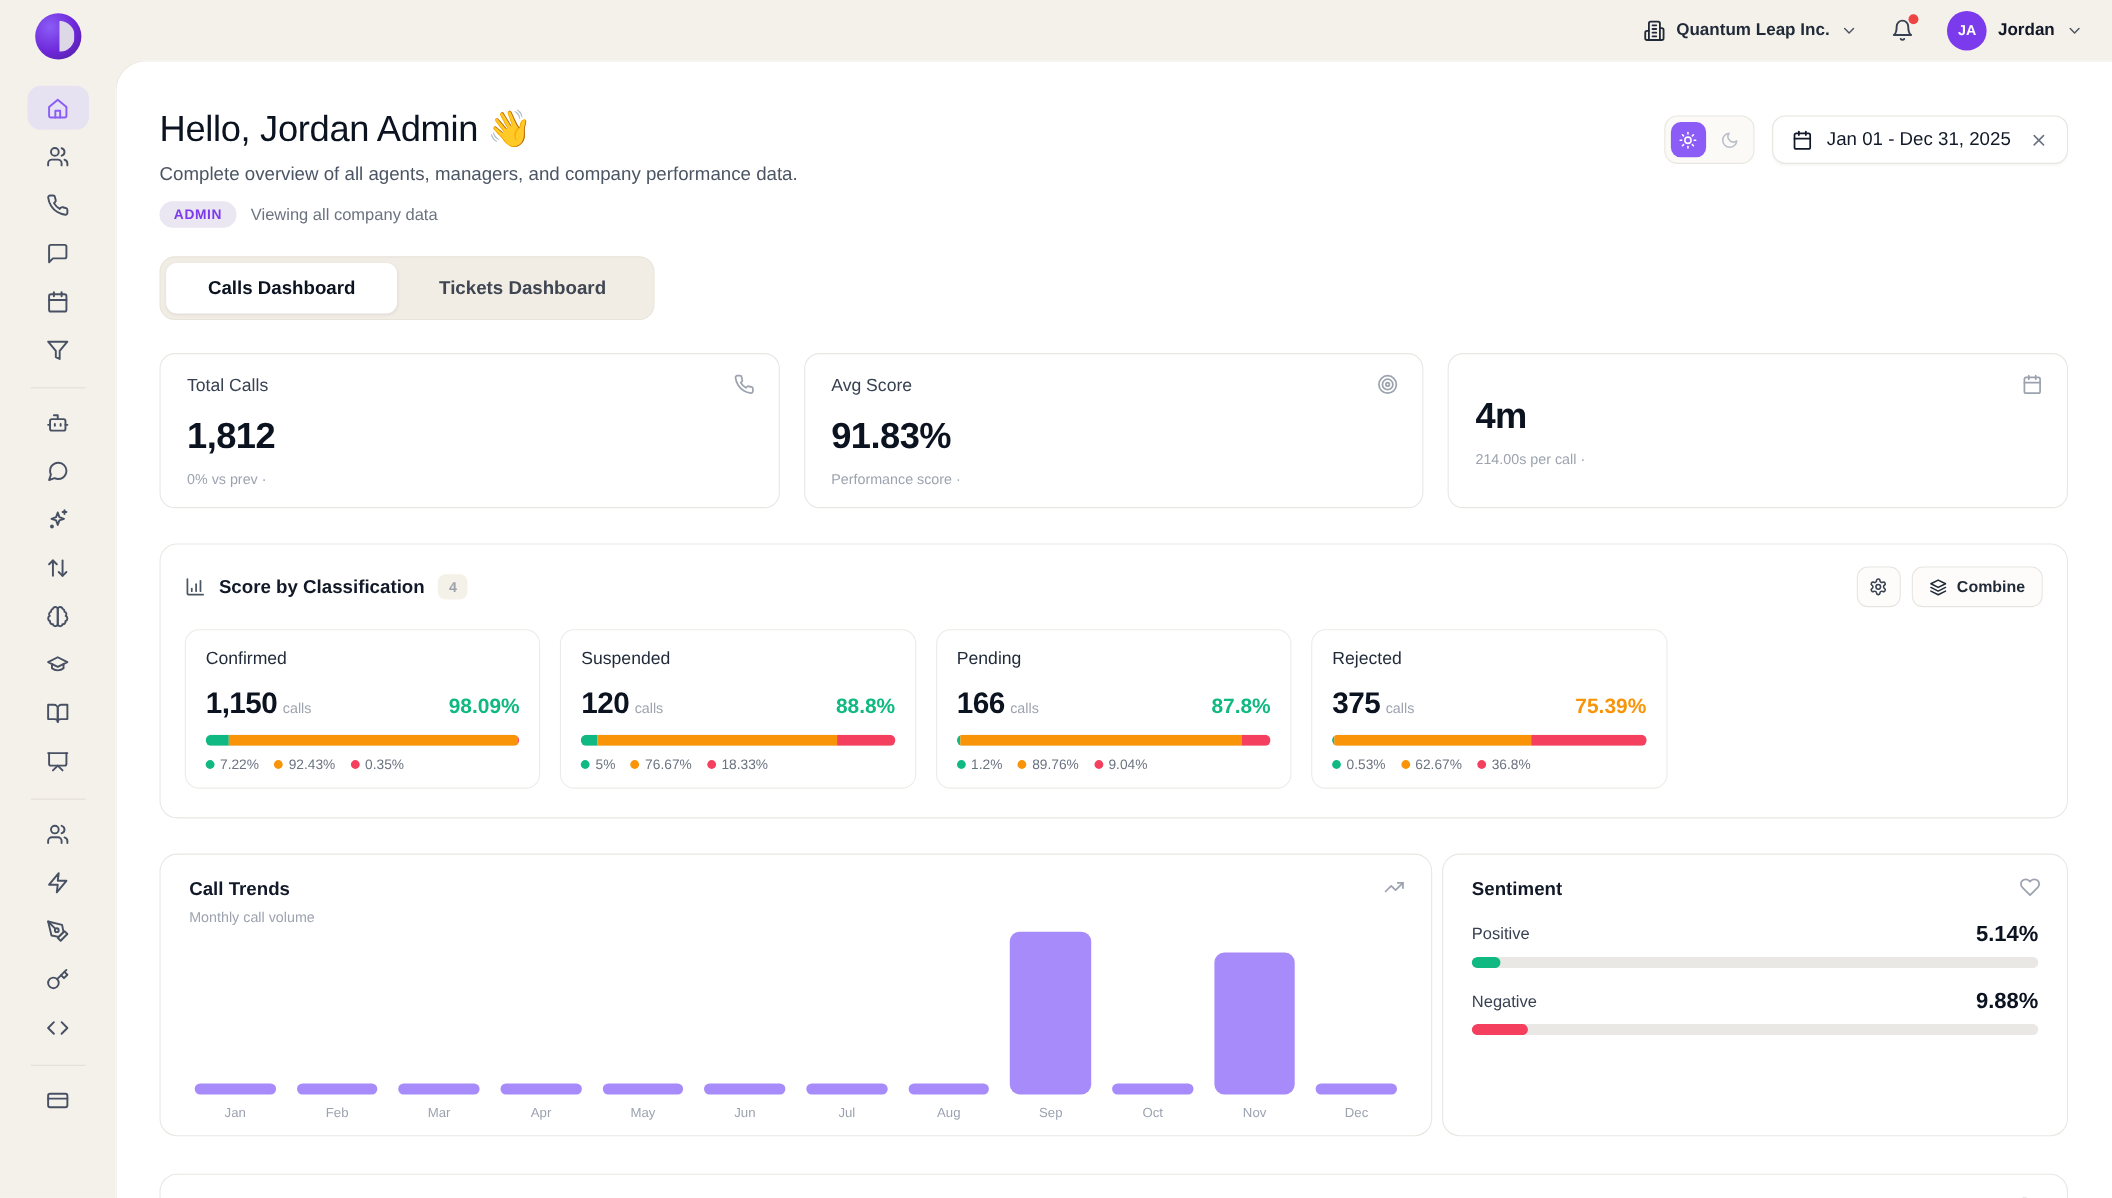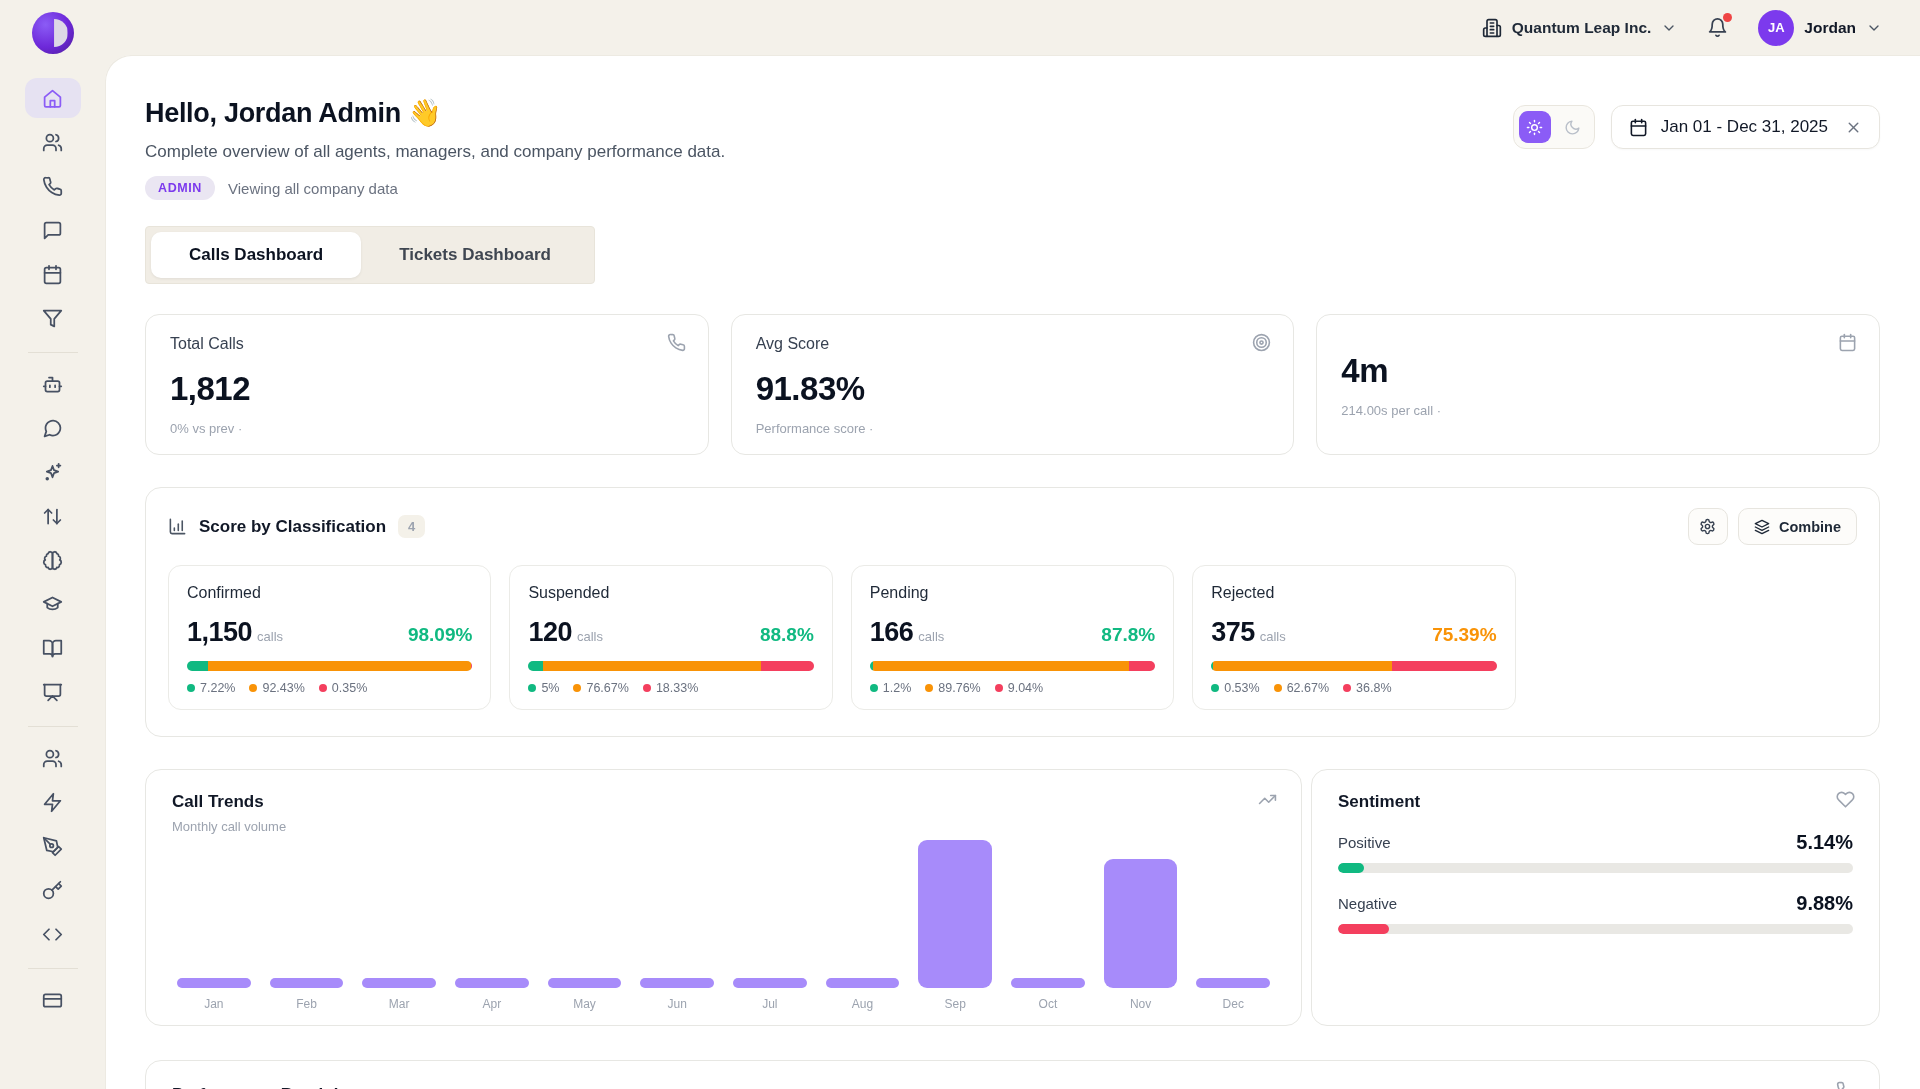--- a/index.html
+++ b/index.html
@@ -14,53 +14,53 @@
   .sidebar { position:absolute; left:0; top:0; width:105px; height:100%; display:flex; flex-direction:column; align-items:center; padding-top:12px; z-index:3; }
   .logo { width:42px; height:42px; border-radius:50%; background:radial-gradient(circle at 32% 30%, #8b5cf6 0%, #6d28d9 55%, #4c1d95 100%); position:relative; overflow:hidden; margin-bottom:24px; cursor:pointer; }
   .logo-half { position:absolute; right:6px; top:7px; width:28px; height:28px; border-radius:50%; background:#ddd8e6; clip-path:inset(0 0 0 52%); }
   .nav { display:flex; flex-direction:column; align-items:center; }
   .nav-item { width:56px; height:40px; display:flex; align-items:center; justify-content:center; border-radius:12px; margin-bottom:4px; color:#475163; cursor:pointer; }
   .nav-item.active { background:#e6e2f2; color:#8b5cf6; }
   .nav-item svg { width:21px; height:21px; }
   .nav-divider { width:50px; height:1px; background:#e3dfd5; margin:10px 0 11px; }
 
   
-  .topbar { position:absolute; left:105px; right:0; top:0; height:55px; display:flex; align-items:center; justify-content:flex-end; gap:30px; padding-right:38px; z-index:2; }
+  .topbar { position:absolute; left:105px; right:0; top:0; height:55px; display:flex; align-items:center; justify-content:flex-end; gap:30px; padding-right:26px; z-index:2; }
   .company-sel { display:flex; align-items:center; gap:10px; font-size:15.5px; font-weight:600; color:#1f2937; cursor:pointer; }
   .company-sel svg.biz { width:20px; height:20px; color:#1f2937; }
   .chev { width:16px; height:16px; color:#4b5563; }
   .bell-wrap { position:relative; cursor:pointer; color:#374151; }
   .bell-wrap svg { width:21px; height:21px; }
   .notif-dot { position:absolute; top:-4px; right:-4px; width:9px; height:9px; border-radius:50%; background:#ef4444; }
   .user-menu { display:flex; align-items:center; gap:10px; font-weight:600; font-size:15.5px; color:#111827; cursor:pointer; }
   .avatar { width:36px; height:36px; border-radius:50%; background:#7c3aed; color:#fff; display:flex; align-items:center; justify-content:center; font-size:13px; font-weight:700; }
 
   
   .panel { position:absolute; left:105px; top:55px; right:0; bottom:0; background:#ffffff; border-top-left-radius:26px; box-shadow:inset 1px 1px 0 #edeae2; overflow:hidden; }
   .content { padding:42px 40px 0 40px; }
 
   .header-row { display:flex; justify-content:space-between; align-items:flex-start; }
-  .greeting { font-size:27px; font-weight:700; color:#0b1220; margin:0; letter-spacing:-0.3px; }
+  .greeting { font-size:33px; font-weight:400; color:#0b1220; margin:0; letter-spacing:-0.3px; }
   .subtitle { margin-top:13px; font-size:17px; color:#4b5563; }
   .meta-row { margin-top:14px; display:flex; align-items:center; gap:13px; }
   .admin-badge { background:#eae6f2; color:#7c3aed; font-size:12.5px; font-weight:700; letter-spacing:.6px; padding:5px 13px; border-radius:999px; }
   .viewing { font-size:15px; color:#6b7280; }
 
   .controls { display:flex; gap:16px; align-items:center; margin-top:8px; }
   .theme-toggle { display:flex; align-items:center; gap:6px; background:#fbfaf7; border:1px solid #e9e6de; border-radius:12px; padding:5px; }
   .theme-btn { width:32px; height:32px; border-radius:9px; display:flex; align-items:center; justify-content:center; color:#b9bfc9; cursor:pointer; }
   .theme-btn.active { background:#8b5cf6; color:#fff; }
   .theme-btn svg { width:17px; height:17px; }
   .date-picker { display:flex; align-items:center; gap:13px; background:#fff; border:1px solid #e7e5df; border-radius:12px; padding:11px 17px; font-size:17px; font-weight:500; color:#111827; box-shadow:0 1px 2px rgba(0,0,0,.03); cursor:pointer; }
   .date-picker svg.cal { width:19px; height:19px; color:#111827; }
   .x-btn { color:#6b7280; display:flex; cursor:pointer; margin-left:4px; }
   .x-btn svg { width:17px; height:17px; }
 
   
-  .tabs { margin-top:26px; display:inline-flex; background:#f1ede5; border:1px solid #e8e4da; border-radius:4px; padding:5px; }
+  .tabs { margin-top:26px; display:inline-flex; background:#f1ede5; border:1px solid #e8e4da; border-radius:14px; padding:5px; }
   .tab { padding:13px 38px; border-radius:10px; font-size:17px; font-weight:600; color:#3f4651; cursor:pointer; }
   .tab.active { background:#fff; box-shadow:0 1px 3px rgba(0,0,0,.07); color:#0b1220; }
 
   
   .stats { margin-top:30px; display:grid; grid-template-columns:repeat(3,1fr); gap:22px; }
   .stat-card { border:1px solid #e7e7e3; border-radius:14px; padding:20px 24px 18px; position:relative; background:#fff; }
   .stat-label { font-size:16px; color:#374151; font-weight:500; }
   .stat-value { margin-top:17px; font-size:33px; font-weight:700; color:#0b1220; letter-spacing:-0.5px; }
   .stat-sub { margin-top:13px; font-size:13px; color:#9ca3af; }
   .stat-icon { position:absolute; top:18px; right:22px; color:#9ca3af; }

